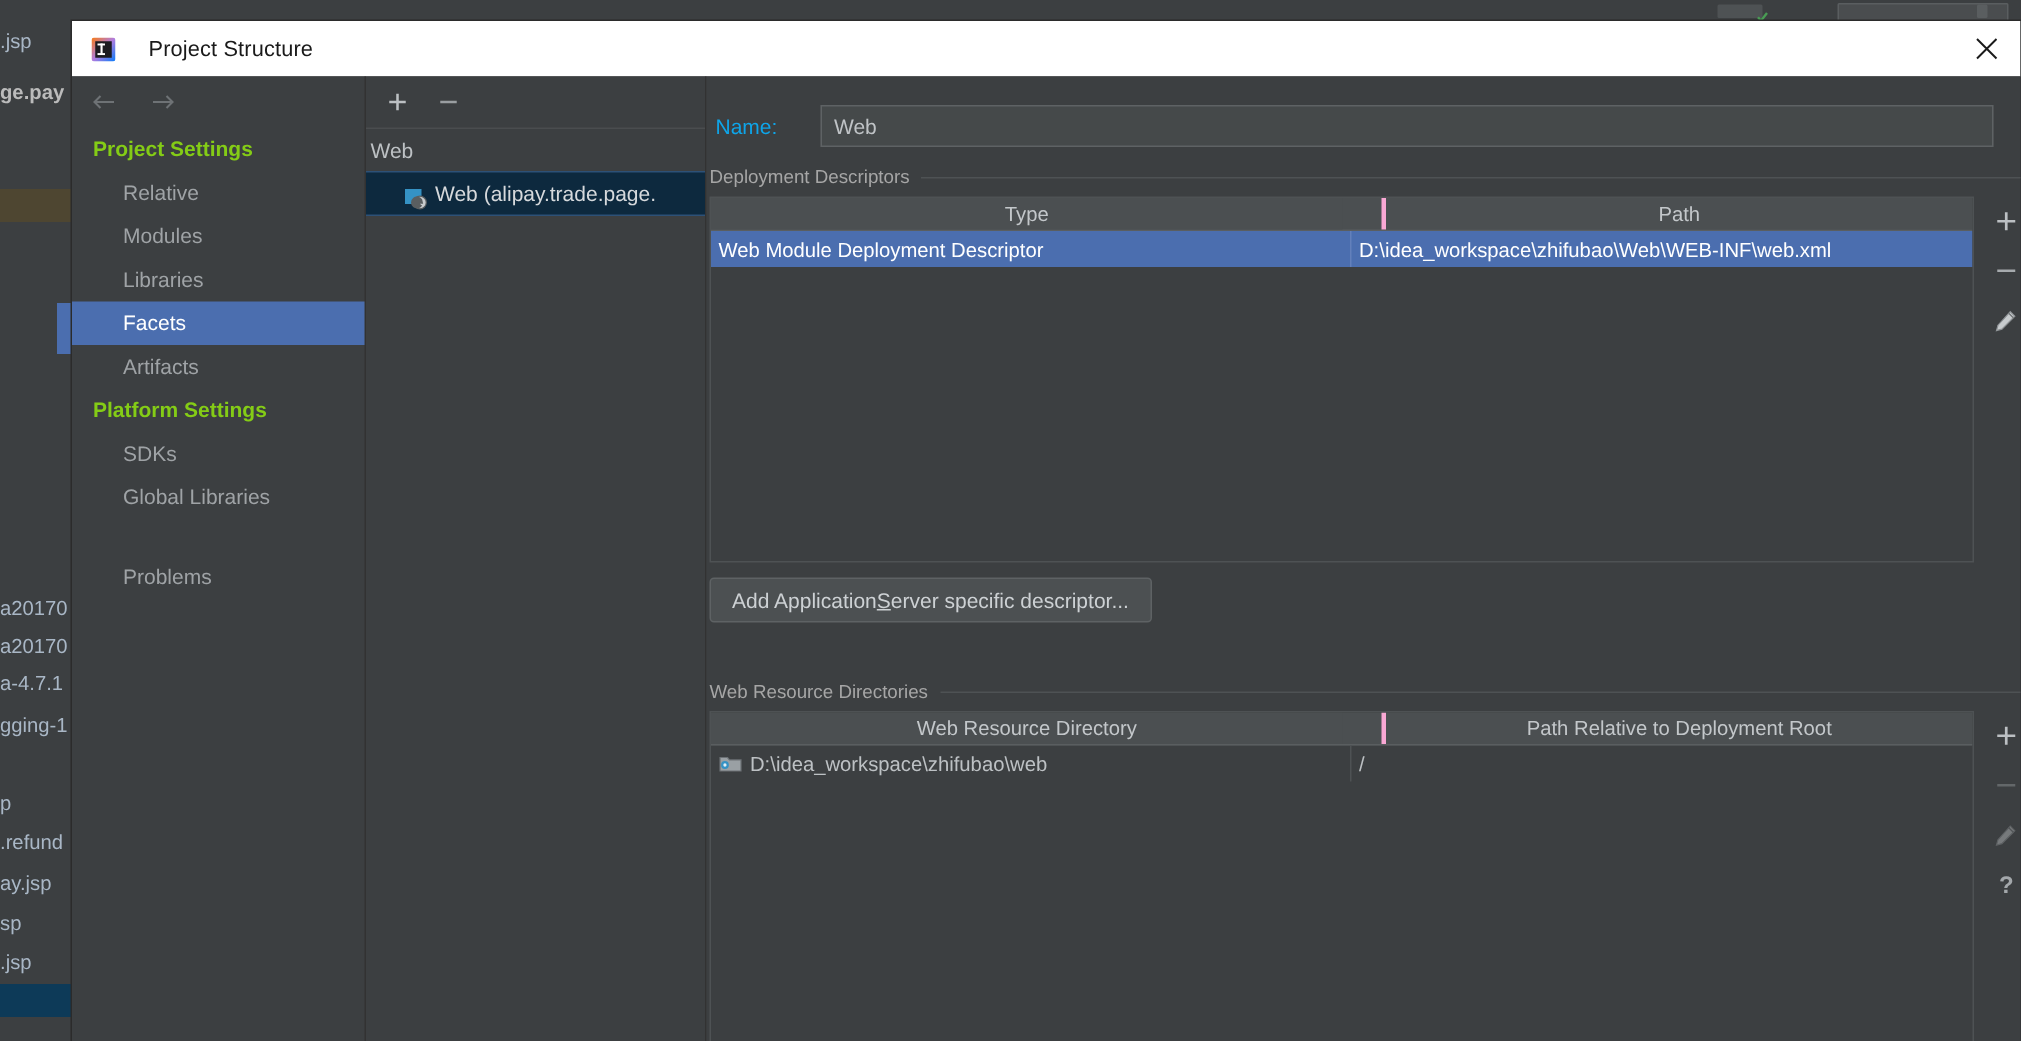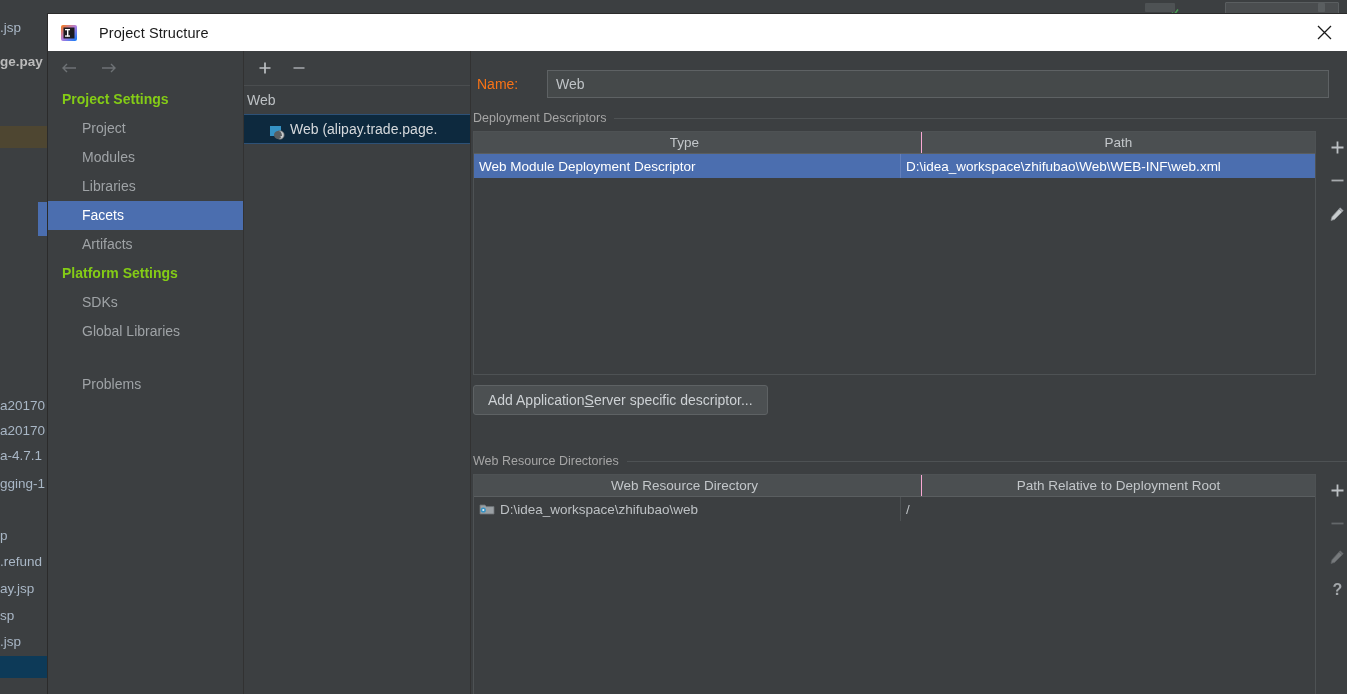--- a/index.html
+++ b/index.html
@@ -141,21 +141,21 @@
   #main-col {
     position: absolute; left: 423px; top: 0; right: 0; bottom: 0;
     background: #3c3f41;
   }
 
   
   #name-row {
     position: absolute; left: 0; top: 18px; right: 0; height: 30px;
     display: flex; align-items: center;
   }
-  #name-label { font-size: 14px; color: #f97316; width: 70px; padding-left: 6px; }
+  #name-label { font-size: 14px; color: #0ea5e9; width: 70px; padding-left: 6px; }
   #name-input {
     flex: 1; margin-right: 18px; height: 26px;
     background: #45494a; border: 1px solid #5e6264; color: #bfc3c6;
     font-size: 14px; font-family: "Liberation Sans", sans-serif;
     padding: 0 8px; outline: none;
   }
 
   
   .section-title {
     position: absolute; left: 2px; font-size: 12.5px; color: #a6a6a6;
@@ -174,21 +174,21 @@
   }
   .thead {
     display: flex; height: 21px; background: #4b4f51;
     border-bottom: 1px solid #5a5e60;
   }
   .th {
     display: flex; align-items: center; justify-content: center;
     font-size: 13.5px; color: #c3c7ca;
     background: #4b4f51;
   }
-  .th + .th { border-left: 1px solid #f9a8d4; margin-left: 26px; }
+  .th + .th { border-left: 3px solid #f9a8d4; margin-left: 26px; }
   .trow { display: flex; height: 24px; }
   .trow.selected { background: #4b6eaf; }
   .td {
     display: flex; align-items: center; font-size: 13.5px; color: #bdc1c4;
     padding-left: 5px; white-space: nowrap; overflow: hidden;
   }
   .trow.selected .td { color: #ffffff; }
   .td.sep { border-left: 1px solid #4e5254; }
   .trow.selected .td.sep { border-left: 1px solid #6380bb; }
 
@@ -285,21 +285,21 @@
           </svg>
         </div>
         <div class="nav-arrow">
           <svg width="20" height="14" viewBox="0 0 20 14">
             <path d="M3 7 H16 M12 3 L16 7 L12 11" stroke="#6e7275" stroke-width="1.4" fill="none"></path>
           </svg>
         </div>
       </div>
       <div id="nav-list">
           <div class="nav-group-title">Project Settings</div>
-          <div class="nav-item">Project</div>
+          <div class="nav-item">Relative</div>
           <div class="nav-item">Modules</div>
           <div class="nav-item">Libraries</div>
           <div class="nav-item selected">Facets</div>
           <div class="nav-item">Artifacts</div>
           <div class="nav-group-title">Platform Settings</div>
           <div class="nav-item">SDKs</div>
           <div class="nav-item">Global Libraries</div>
           <div class="nav-sep"></div>
           <div class="nav-item">Problems</div>
         </div>

